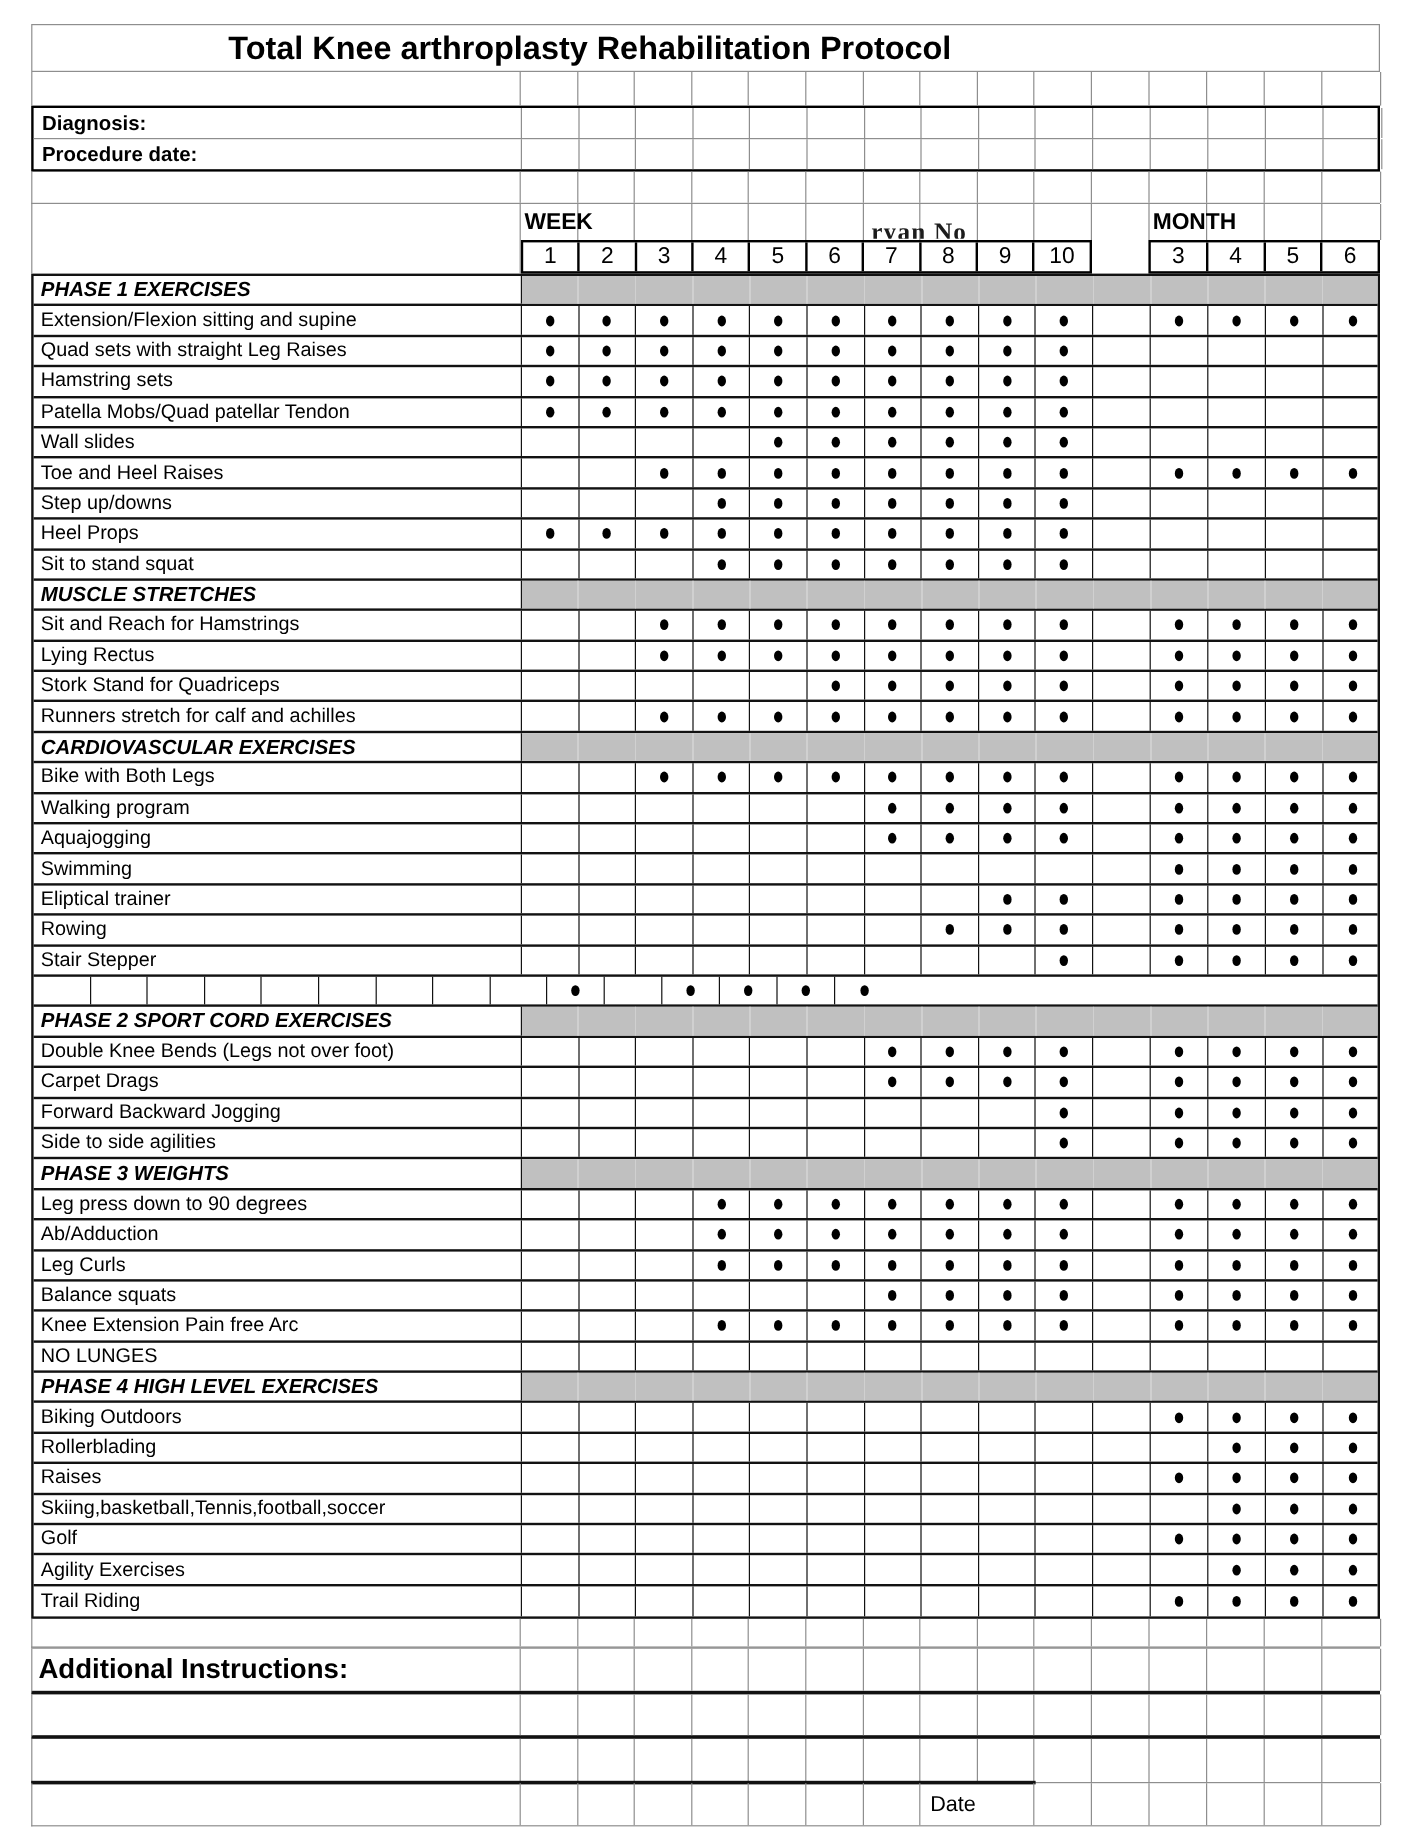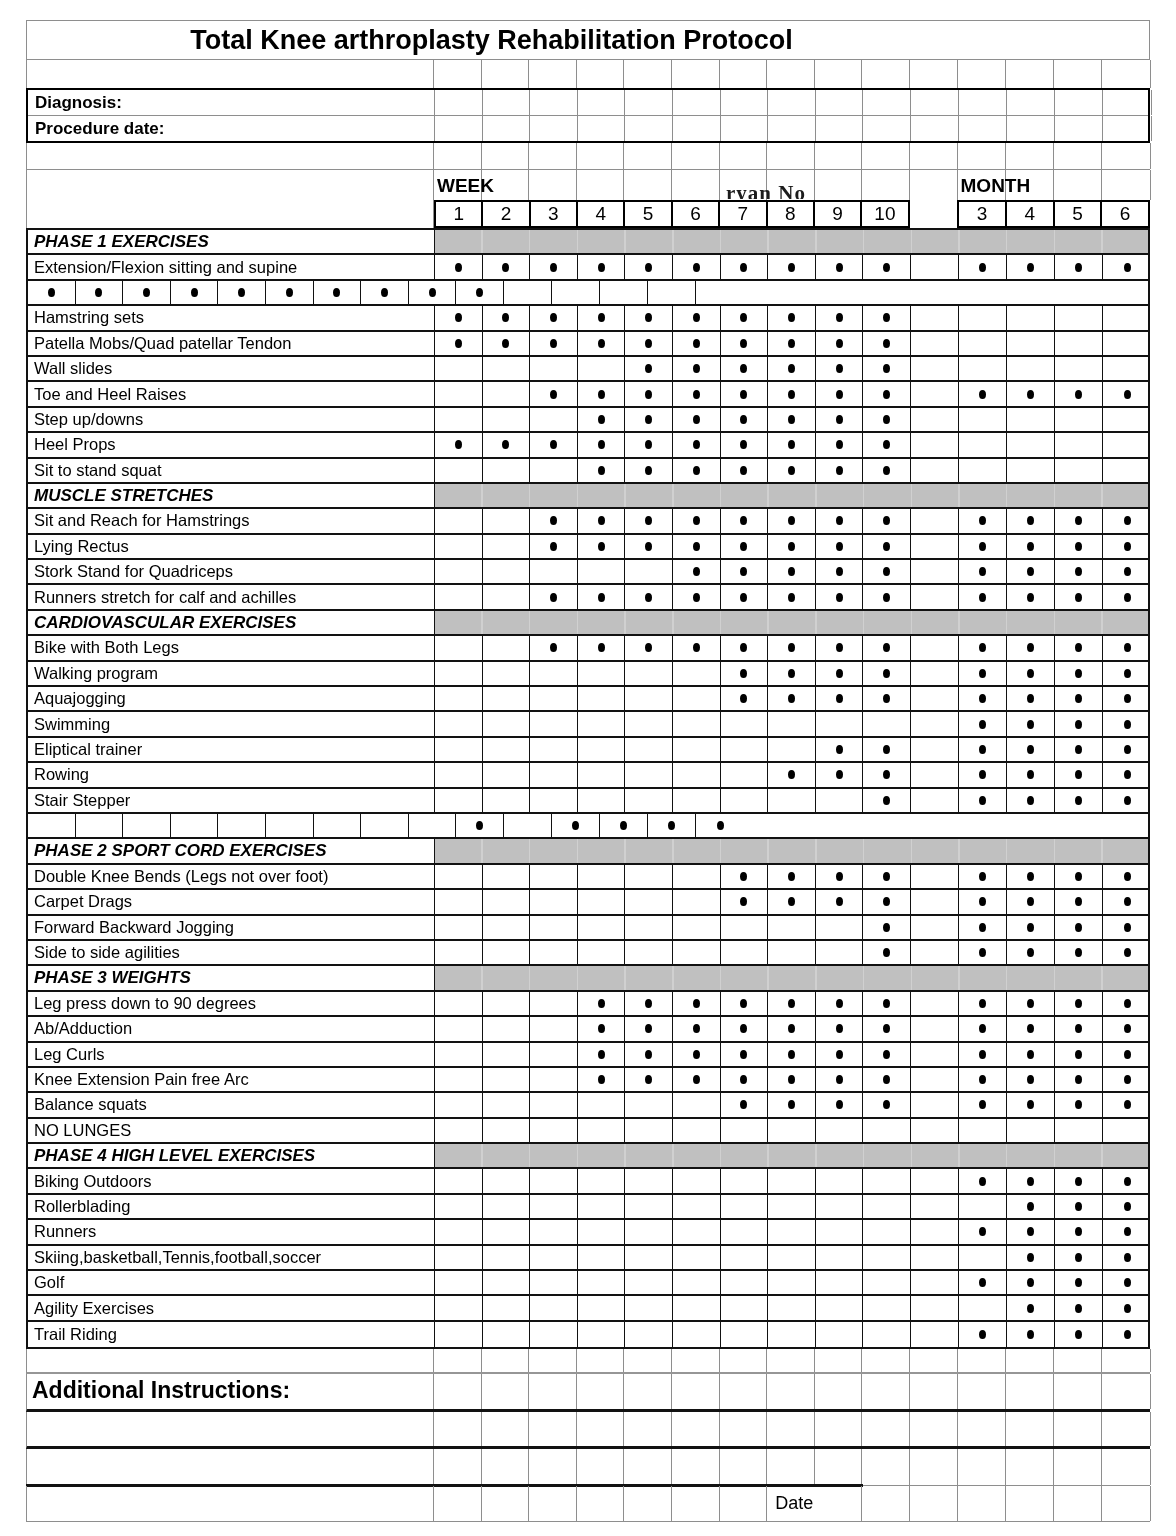--- a/index.html
+++ b/index.html
@@ -248,20 +248,21 @@
             <div class="dot" style="background: rgb(0, 0, 0);"></div>
           </div>
           <div class="c gcell" style="width: 48.25px; height: 100%;">
             <div class="dot" style="background: rgb(0, 0, 0);"></div>
           </div>
           <div class="c gcell last" style="width: 48.25px; height: 100%;">
             <div class="dot" style="background: rgb(0, 0, 0);"></div>
           </div>
         </div>
         <div class="row">
+          <div class="c xlab">Quad sets with straight Leg Raises</div>
           <div class="c gcell" style="width: 47.6px; height: 100%;">
             <div class="dot" style="background: rgb(0, 0, 0);"></div>
           </div>
           <div class="c gcell" style="width: 47.6px; height: 100%;">
             <div class="dot" style="background: rgb(0, 0, 0);"></div>
           </div>
           <div class="c gcell" style="width: 47.6px; height: 100%;">
             <div class="dot" style="background: rgb(0, 0, 0);"></div>
           </div>
           <div class="c gcell" style="width: 47.6px; height: 100%;">
@@ -1210,67 +1211,67 @@
             <div class="dot" style="background: rgb(0, 0, 0);"></div>
           </div>
           <div class="c gcell" style="width: 48.25px; height: 100%;">
             <div class="dot" style="background: rgb(0, 0, 0);"></div>
           </div>
           <div class="c gcell last" style="width: 48.25px; height: 100%;">
             <div class="dot" style="background: rgb(0, 0, 0);"></div>
           </div>
         </div>
         <div class="row">
+          <div class="c xlab">Balance squats</div>
+          <div class="c gcell" style="width: 47.6px; height: 100%;"></div>
+          <div class="c gcell" style="width: 47.6px; height: 100%;"></div>
+          <div class="c gcell" style="width: 47.6px; height: 100%;"></div>
+          <div class="c gcell" style="width: 47.6px; height: 100%;"></div>
+          <div class="c gcell" style="width: 47.6px; height: 100%;"></div>
+          <div class="c gcell" style="width: 47.6px; height: 100%;"></div>
+          <div class="c gcell" style="width: 47.6px; height: 100%;">
+            <div class="dot" style="background: rgb(0, 0, 0);"></div>
+          </div>
+          <div class="c gcell" style="width: 47.6px; height: 100%;">
+            <div class="dot" style="background: rgb(0, 0, 0);"></div>
+          </div>
+          <div class="c gcell" style="width: 47.6px; height: 100%;">
+            <div class="dot" style="background: rgb(0, 0, 0);"></div>
+          </div>
+          <div class="c gcell" style="width: 47.6px; height: 100%;">
+            <div class="dot" style="background: rgb(0, 0, 0);"></div>
+          </div>
+          <div class="c gcell" style="width: 47.6px; height: 100%;"></div>
+          <div class="c gcell" style="width: 48.25px; height: 100%;">
+            <div class="dot" style="background: rgb(0, 0, 0);"></div>
+          </div>
+          <div class="c gcell" style="width: 48.25px; height: 100%;">
+            <div class="dot" style="background: rgb(0, 0, 0);"></div>
+          </div>
+          <div class="c gcell" style="width: 48.25px; height: 100%;">
+            <div class="dot" style="background: rgb(0, 0, 0);"></div>
+          </div>
+          <div class="c gcell last" style="width: 48.25px; height: 100%;">
+            <div class="dot" style="background: rgb(0, 0, 0);"></div>
+          </div>
+        </div>
+        <div class="row">
           <div class="c xlab">Knee Extension Pain free Arc</div>
           <div class="c gcell" style="width: 47.6px; height: 100%;"></div>
           <div class="c gcell" style="width: 47.6px; height: 100%;"></div>
           <div class="c gcell" style="width: 47.6px; height: 100%;"></div>
           <div class="c gcell" style="width: 47.6px; height: 100%;">
             <div class="dot" style="background: rgb(0, 0, 0);"></div>
           </div>
           <div class="c gcell" style="width: 47.6px; height: 100%;">
             <div class="dot" style="background: rgb(0, 0, 0);"></div>
           </div>
           <div class="c gcell" style="width: 47.6px; height: 100%;">
             <div class="dot" style="background: rgb(0, 0, 0);"></div>
           </div>
-          <div class="c gcell" style="width: 47.6px; height: 100%;">
-            <div class="dot" style="background: rgb(0, 0, 0);"></div>
-          </div>
-          <div class="c gcell" style="width: 47.6px; height: 100%;">
-            <div class="dot" style="background: rgb(0, 0, 0);"></div>
-          </div>
-          <div class="c gcell" style="width: 47.6px; height: 100%;">
-            <div class="dot" style="background: rgb(0, 0, 0);"></div>
-          </div>
-          <div class="c gcell" style="width: 47.6px; height: 100%;">
-            <div class="dot" style="background: rgb(0, 0, 0);"></div>
-          </div>
-          <div class="c gcell" style="width: 47.6px; height: 100%;"></div>
-          <div class="c gcell" style="width: 48.25px; height: 100%;">
-            <div class="dot" style="background: rgb(0, 0, 0);"></div>
-          </div>
-          <div class="c gcell" style="width: 48.25px; height: 100%;">
-            <div class="dot" style="background: rgb(0, 0, 0);"></div>
-          </div>
-          <div class="c gcell" style="width: 48.25px; height: 100%;">
-            <div class="dot" style="background: rgb(0, 0, 0);"></div>
-          </div>
-          <div class="c gcell last" style="width: 48.25px; height: 100%;">
-            <div class="dot" style="background: rgb(0, 0, 0);"></div>
-          </div>
-        </div>
-        <div class="row">
-          <div class="c xlab">Balance squats</div>
-          <div class="c gcell" style="width: 47.6px; height: 100%;"></div>
-          <div class="c gcell" style="width: 47.6px; height: 100%;"></div>
-          <div class="c gcell" style="width: 47.6px; height: 100%;"></div>
-          <div class="c gcell" style="width: 47.6px; height: 100%;"></div>
-          <div class="c gcell" style="width: 47.6px; height: 100%;"></div>
-          <div class="c gcell" style="width: 47.6px; height: 100%;"></div>
           <div class="c gcell" style="width: 47.6px; height: 100%;">
             <div class="dot" style="background: rgb(0, 0, 0);"></div>
           </div>
           <div class="c gcell" style="width: 47.6px; height: 100%;">
             <div class="dot" style="background: rgb(0, 0, 0);"></div>
           </div>
           <div class="c gcell" style="width: 47.6px; height: 100%;">
             <div class="dot" style="background: rgb(0, 0, 0);"></div>
           </div>
           <div class="c gcell" style="width: 47.6px; height: 100%;">
@@ -1356,21 +1357,21 @@
             <div class="dot" style="background: rgb(0, 0, 0);"></div>
           </div>
           <div class="c gcell" style="width: 48.25px; height: 100%;">
             <div class="dot" style="background: rgb(0, 0, 0);"></div>
           </div>
           <div class="c gcell last" style="width: 48.25px; height: 100%;">
             <div class="dot" style="background: rgb(0, 0, 0);"></div>
           </div>
         </div>
         <div class="row">
-          <div class="c xlab">Runners</div>
+          <div class="c xlab">Raises</div>
           <div class="c gcell" style="width: 47.6px; height: 100%;"></div>
           <div class="c gcell" style="width: 47.6px; height: 100%;"></div>
           <div class="c gcell" style="width: 47.6px; height: 100%;"></div>
           <div class="c gcell" style="width: 47.6px; height: 100%;"></div>
           <div class="c gcell" style="width: 47.6px; height: 100%;"></div>
           <div class="c gcell" style="width: 47.6px; height: 100%;"></div>
           <div class="c gcell" style="width: 47.6px; height: 100%;"></div>
           <div class="c gcell" style="width: 47.6px; height: 100%;"></div>
           <div class="c gcell" style="width: 47.6px; height: 100%;"></div>
           <div class="c gcell" style="width: 47.6px; height: 100%;"></div>

